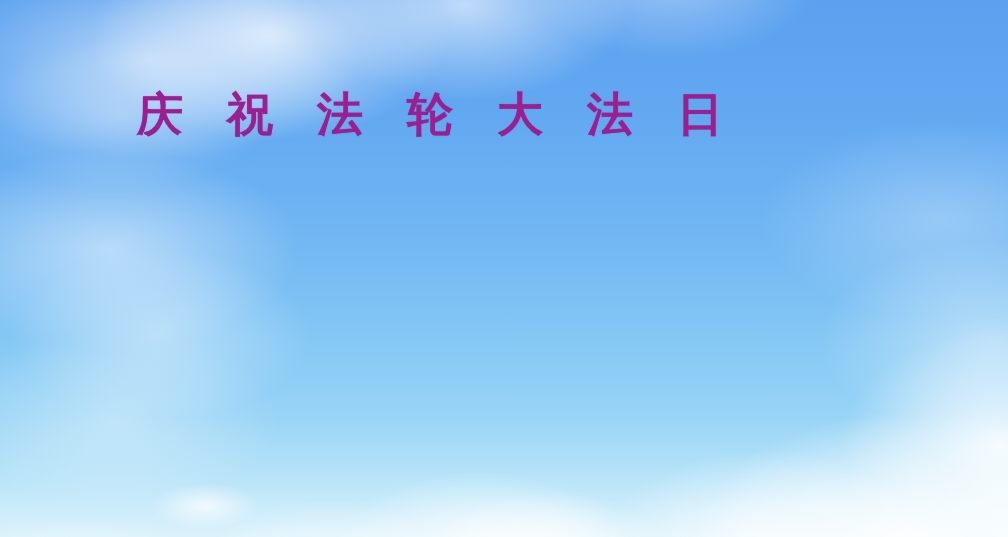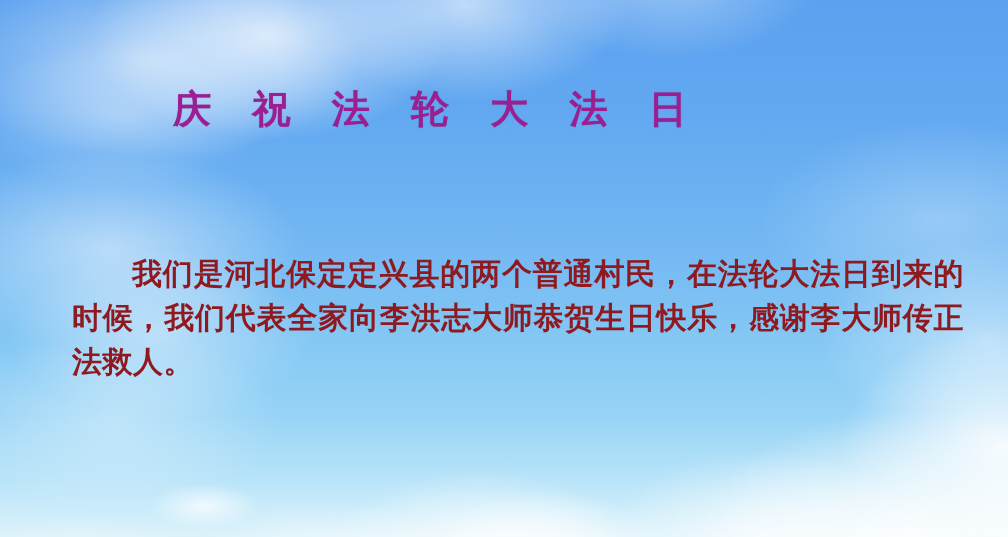--- a/index.html
+++ b/index.html
@@ -107,21 +107,21 @@
     inset: 0;
   }
 
   .title {
     position: absolute;
     top: 88px;
     left: 0;
     width: 860px;
     text-align: center;
     font-family: "DejaVu Sans", "Liberation Sans", sans-serif;
-    font-size: 38px;
+    font-size: 46px;
     font-weight: bold;
     letter-spacing: 14px;
     text-indent: 14px;
     color: #9c1f92;
     line-height: 1.15;
     white-space: nowrap;
     text-shadow: 0 0 1px rgba(120,20,115,0.55);
   }
 
   .body-text {
@@ -183,17 +183,16 @@
 
     <div class="cloud c-bl2"></div>
     <div class="cloud c-bl3"></div>
   </div>
 
   <div class="bottom-band"></div>
 
   <div class="content">
     <div class="title">庆 祝 法 轮 大 法 日</div>
 
-    <div class="body-text">我们是河北保定定兴县的两个普通村民，在法轮大法日到来的时候，我们代表全家向李洪志大师恭贺生日快乐，感谢李大师传正法救人。</div>
 
   </div>
 
 </div>
 
 </body></html>

